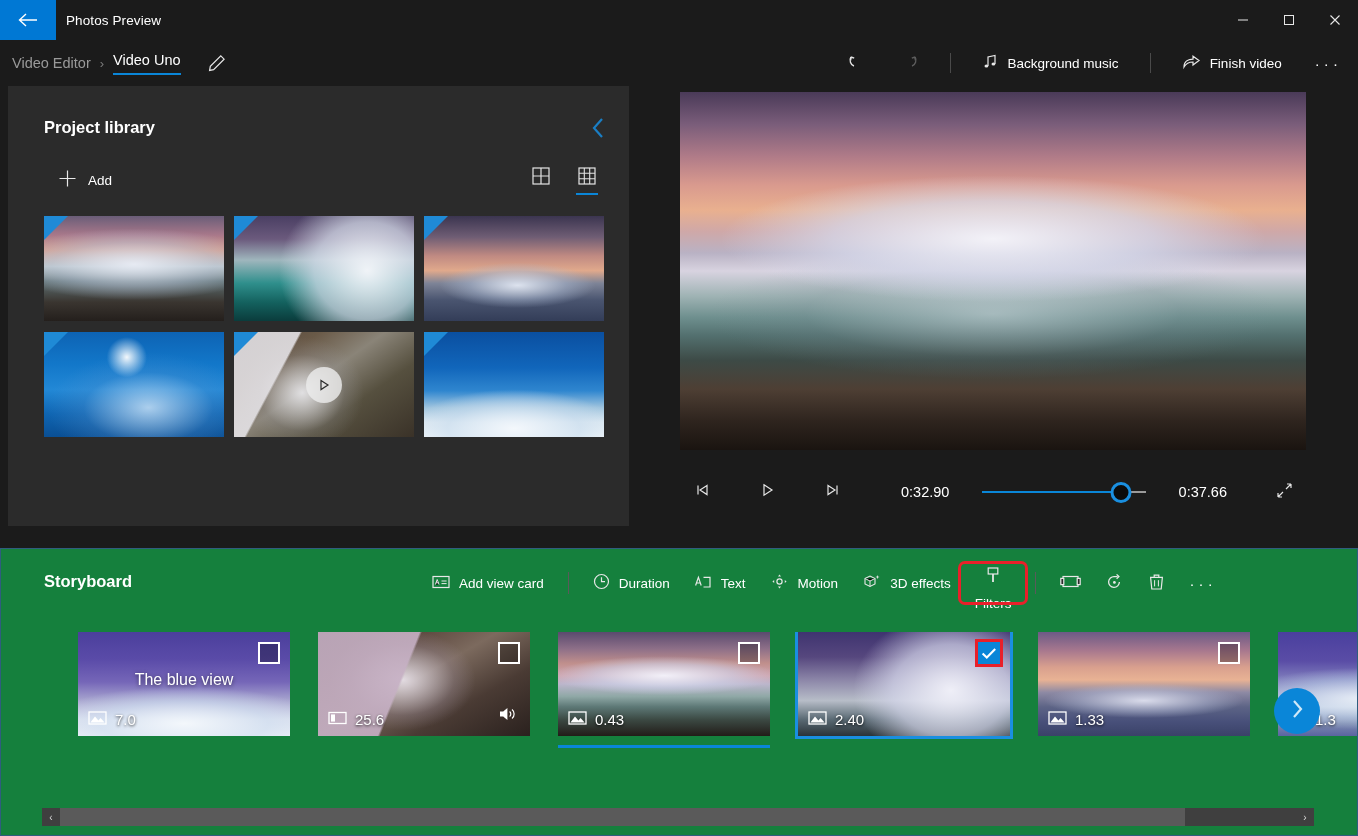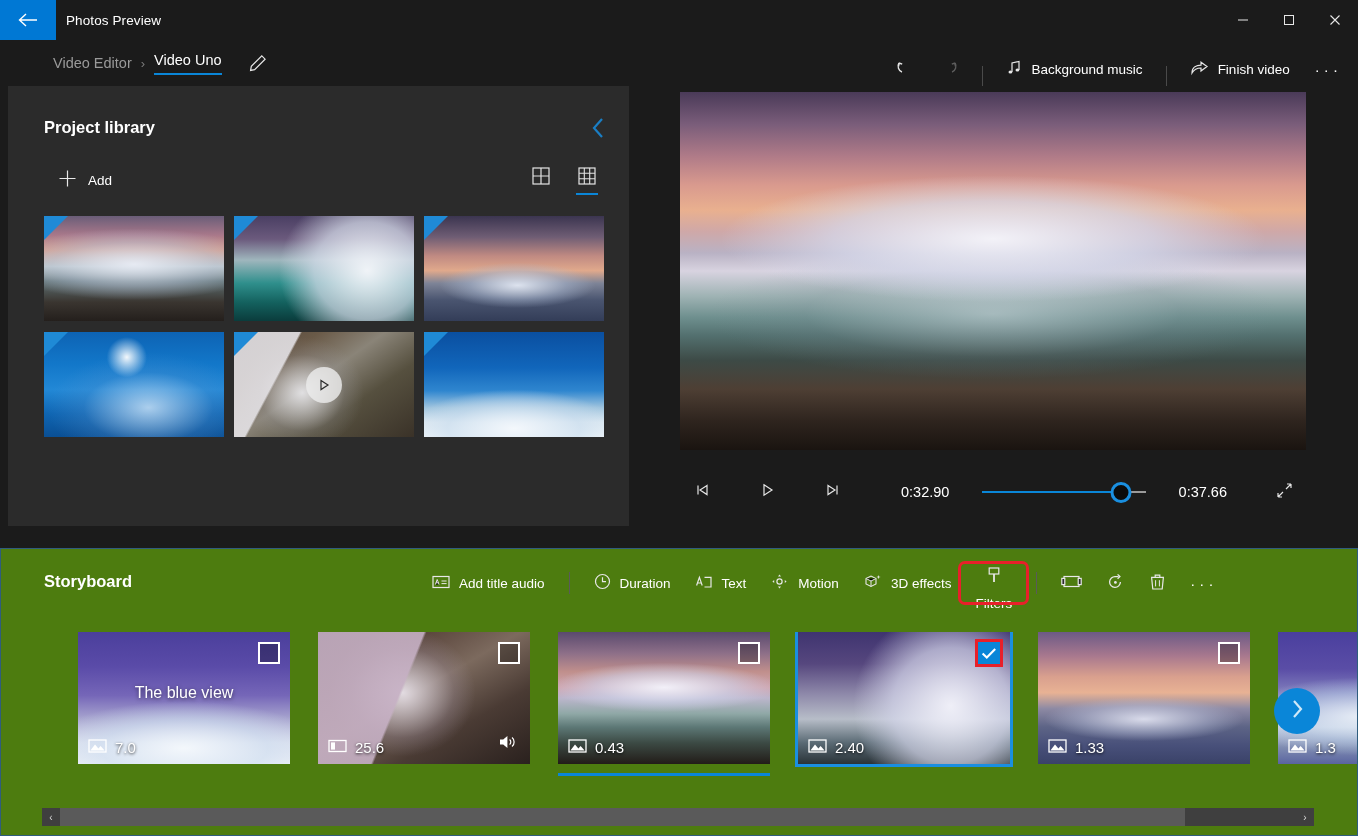--- a/index.html
+++ b/index.html
@@ -30,34 +30,34 @@
     position: absolute; right: 0; top: 0; height: 40px; display: flex;
   }
   .wc {
     width: 46px; height: 40px; display: flex; align-items: center; justify-content: center;
     cursor: pointer; color: #e8e8e8;
   }
 
   
   .cmdbar {
     position: absolute; left: 0; top: 40px; width: 1358px; height: 46px;
-    display: flex; align-items: center; padding-left: 41px;
+    display: flex; align-items: center;
   }
   .crumbs { display: flex; align-items: center; padding-left: 12px; }
   .crumb-muted { color: #9a9a9a; font-size: 14.5px; cursor: pointer; }
   .crumb-sep { color: #7a7a7a; margin: 0 9px; font-size: 13px; }
   .crumb-cur {
     color: #ffffff; font-size: 14.5px; padding-bottom: 5px;
     border-bottom: 2px solid #0a86d8; cursor: pointer;
   }
   .pencil { margin-left: 26px; cursor: pointer; display: flex; }
 
   .cmdright {
     position: absolute; right: 8px; top: 0; height: 46px;
-    display: flex; align-items: flex-end; gap: 0px;
+    display: flex; align-items: center; gap: 8px;
   }
   .cmd {
     height: 34px; display: flex; align-items: center; gap: 9px;
     padding: 0 13px; cursor: pointer; color: #ffffff; font-size: 13.5px;
     border-radius: 2px; white-space: nowrap;
   }
   .cmd.disabled { color: #5d5d5d; cursor: default; }
   .cmd.iconly { padding: 0 12px; }
   .vsep { width: 1px; height: 20px; background: #4a4a4a; margin: 0 10px; }
 
@@ -115,41 +115,41 @@
   .seek-track { position: absolute; left: 0; right: 0; height: 2px; background: #9a9a9a; }
   .seek-fill { position: absolute; left: 0; height: 2px; background: #0a86d8; }
   .seek-knob {
     position: absolute; width: 21px; height: 21px; border-radius: 50%;
     background: #0b0b0b; border: 3px solid #1a8fe0; transform: translateX(-50%);
   }
 
   
   .storyboard {
     position: absolute; left: 0; top: 548px; width: 1358px; height: 288px;
-    background: #4d7c0f;
+    background: #15803d;
   }
   .sb-title { position: absolute; left: 44px; top: 24px; font-size: 16.5px; font-weight: bold; }
   .sb-tools {
     position: absolute; left: 420px; top: 18px; display: flex; align-items: center;
   }
   .sbtool {
     height: 34px; display: flex; align-items: center; gap: 9px; padding: 0 12px;
     cursor: pointer; font-size: 13.5px; border-radius: 2px; white-space: nowrap;
   }
   .sbtool.highlighted { outline: 3px solid #e8202a; outline-offset: 2px; flex-direction: column; }
   .sb-vsep { width: 1px; height: 22px; background: #5a5a5a; margin: 0 12px; }
 
   .clips {
     position: absolute; left: 0; top: 84px; width: 1358px; height: 160px;
     display: flex; align-items: flex-start; padding-left: 78px; gap: 28px;
     overflow: hidden;
   }
   .clip { position: relative; width: 212px; flex: 0 0 auto; }
   .clip-frame {
-    position: relative; width: 212px; height: 132px; overflow: hidden;
+    position: relative; width: 212px; height: 104px; overflow: hidden;
     background: #161616; cursor: pointer;
   }
   .clip.selected .clip-frame { outline: 3px solid #1a8fe0; outline-offset: 0px; }
   .clip .photo { position: absolute; inset: 0; }
   .clip-check {
     position: absolute; right: 10px; top: 10px; width: 22px; height: 22px;
     border: 2px solid #ffffff; background: rgba(0,0,0,.28);
   }
   .clip-check.checked {
     background: #0a86d8; border: 2px solid #0a86d8; outline: 3px solid #e8202a;
@@ -452,21 +452,21 @@
     <div class="sb-tools">
 
       <div class="sbtool">
         <span>
           <svg width="18" height="16" viewBox="0 0 18 16">
               <rect x="1" y="2.5" width="16" height="11" stroke="#e8e8e8" stroke-width="1.2" fill="none"></rect>
               <path d="M3.4 10.5 L5.2 5.5 L7 10.5 M4.1 8.8 H6.4" stroke="#e8e8e8" stroke-width="1"></path>
               <path d="M9.5 7 H14.6 M9.5 9.6 H14.6" stroke="#e8e8e8" stroke-width="1"></path>
             </svg>
         </span>
-        <span>Add title audio</span>
+        <span>Add view card</span>
       </div>
 
       <div class="sb-vsep"></div>
 
       <div class="sbtool">
         <span>
           <svg width="17" height="17" viewBox="0 0 17 17">
               <circle cx="8.5" cy="8.5" r="7" stroke="#e8e8e8" stroke-width="1.2" fill="none"></circle>
               <path d="M8.5 4.2 V8.7 H12" stroke="#e8e8e8" stroke-width="1.2" fill="none"></path>
             </svg>

